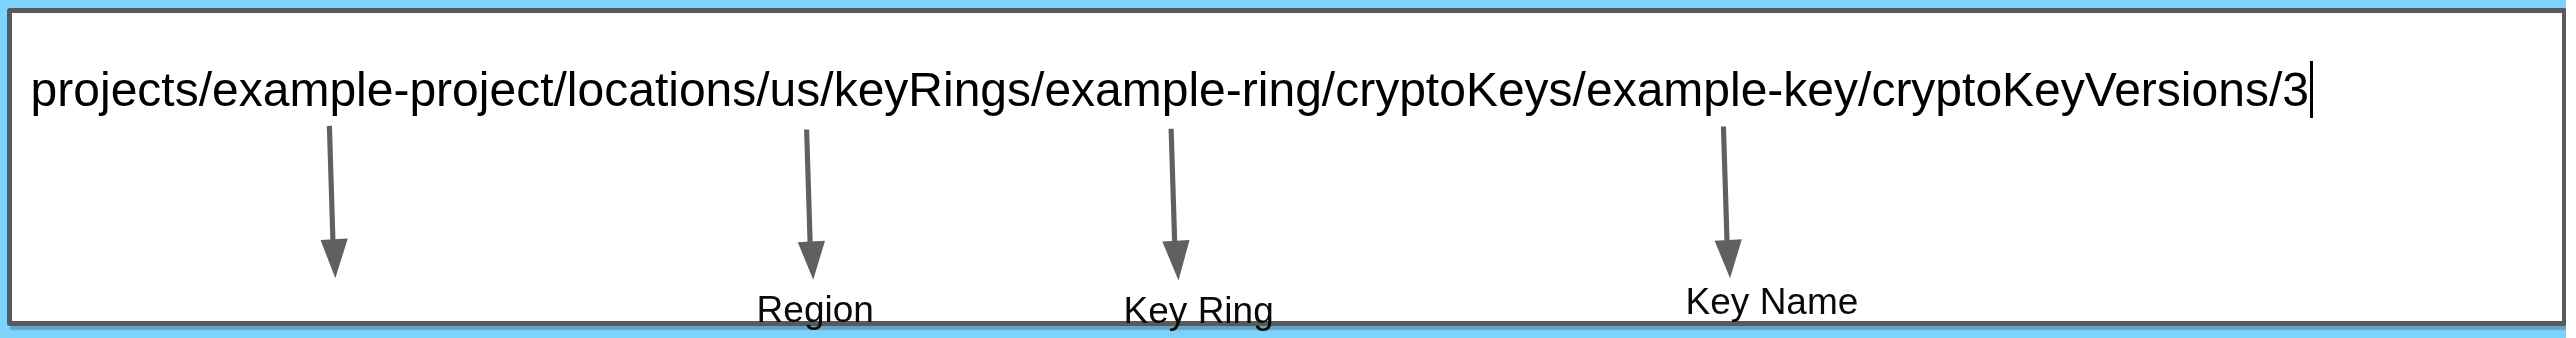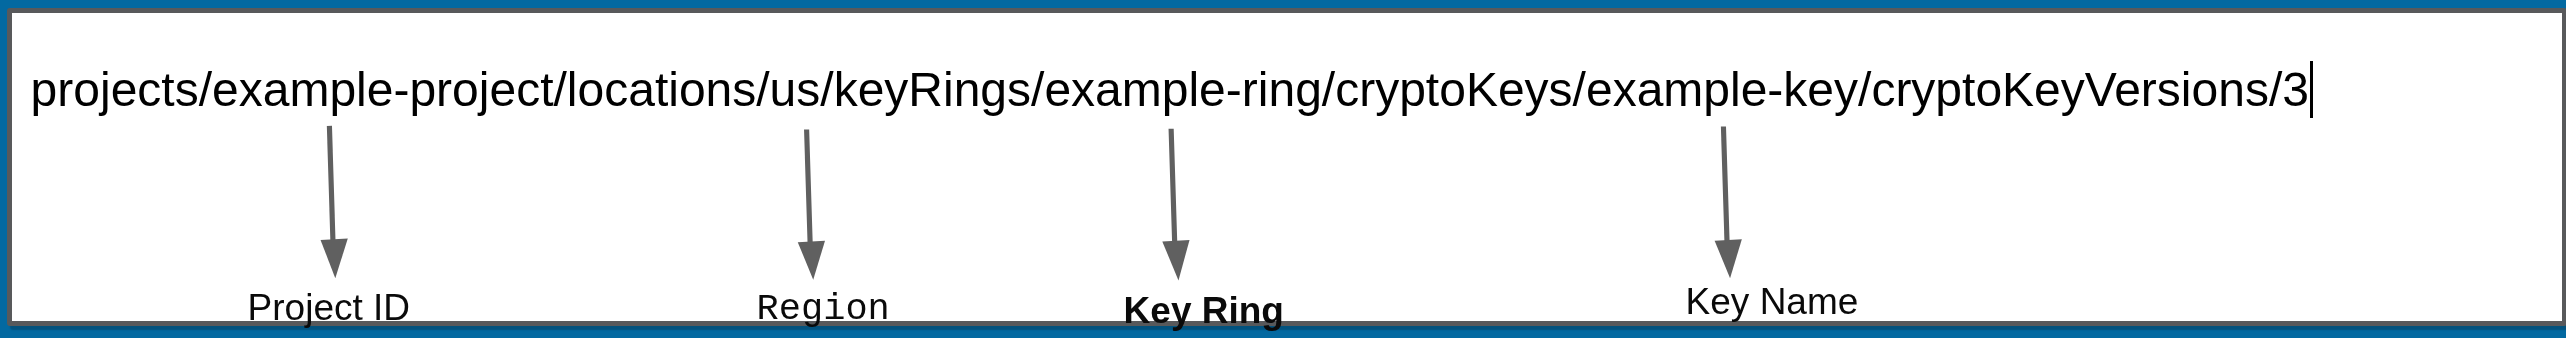--- a/index.html
+++ b/index.html
@@ -9,21 +9,21 @@
     --shadow: rgba(0,0,0,0.22);
   }
   * { margin: 0; padding: 0; box-sizing: border-box; }
   html, body { background: #ffffff; }
   body { font-family: "Liberation Sans", sans-serif; }
 
   .canvas {
     position: relative;
     width: 2566px;
     height: 339px;
-    background: #0369a1;
+    background: #7dd3fc;
     overflow: hidden;
   }
 
   .frame {
     position: absolute;
     left: 6.6px;
     top: 8px;
     width: 2560px;
     height: 318px;
     background: #ffffff;
@@ -62,22 +62,22 @@
   }
 
   .seg-label {
     position: absolute;
     font-size: 37px;
     line-height: 1;
     color: #0a0a0a;
     white-space: nowrap;
   }
   .seg-label.project-id { left: 236px; top: 276px; }
-  .seg-label.region     { left: 745px; top: 278px; font-family: Liberation Mono, monospace; }
-  .seg-label.key-ring   { left: 1112px; top: 279px; font-weight: bold; }
+  .seg-label.region     { left: 745px; top: 278px; }
+  .seg-label.key-ring   { left: 1112px; top: 279px; }
   .seg-label.key-name   { left: 1650px; top: 270px; margin-left: 24px; }
 </style>
 </head>
 <body>
 
 <div class="canvas">
   <div class="frame">
 
     <div class="path-text">
       <span>projects/example-project/locations/us/keyRings/example-ring/cryptoKeys/example-key/cryptoKeyVersions/3</span><span class="caret"></span>
@@ -99,21 +99,20 @@
         <line x1="1574" y1="157" x2="1579" y2="317" stroke-width="7"></line>
         <polygon points="1562,310 1599,308 1584,363" stroke="none"></polygon>
       </g>
 
       <g stroke="var(--arrow)" fill="var(--arrow)">
         <line x1="2324" y1="154" x2="2329" y2="315" stroke-width="7"></line>
         <polygon points="2312,309 2349,307 2333,360" stroke="none"></polygon>
       </g>
     </svg>
 
-    <div class="seg-label project-id">Project ID</div>
 
     <div class="seg-label region">Region</div>
 
     <div class="seg-label key-ring">Key Ring</div>
 
     <div class="seg-label key-name">Key Name</div>
 
   </div>
 </div>
 

